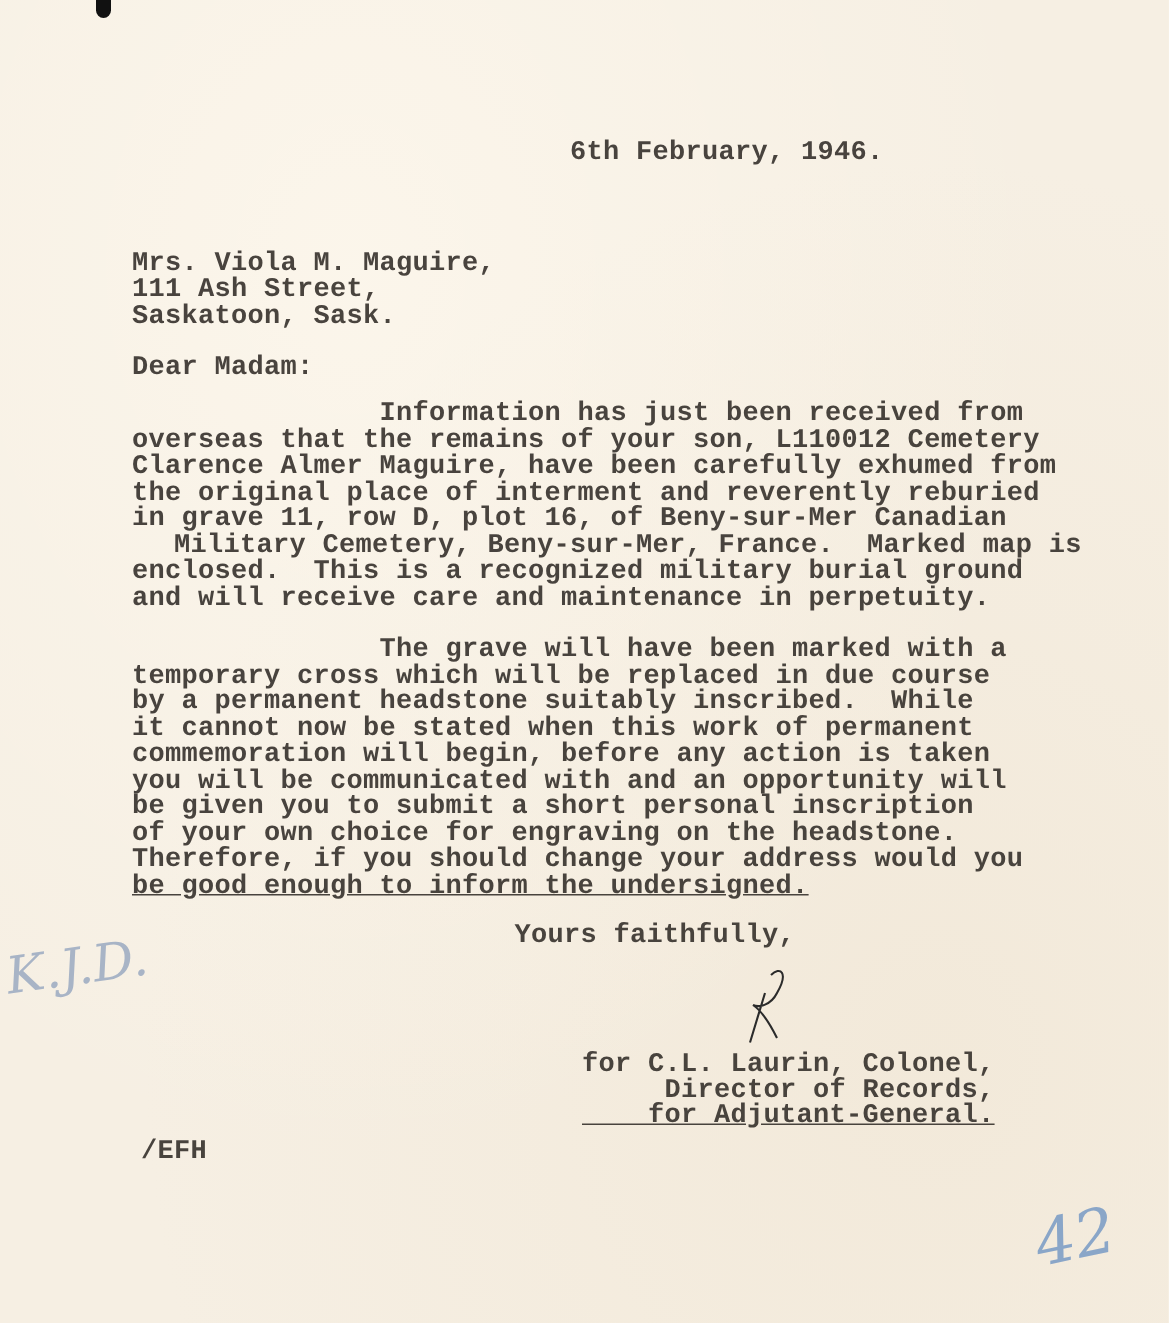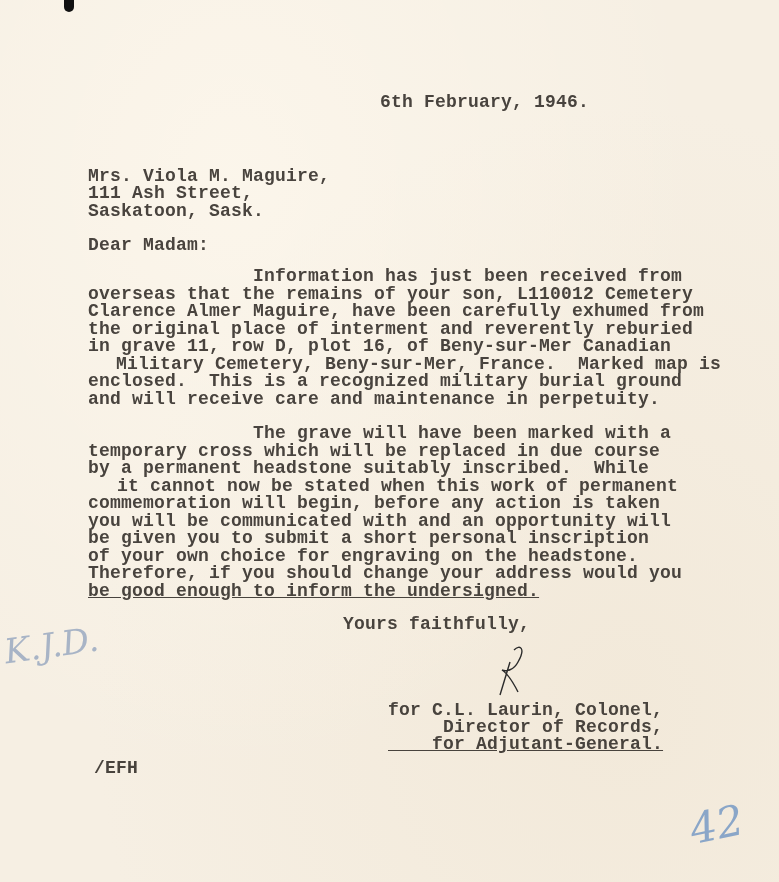--- a/index.html
+++ b/index.html
@@ -43,21 +43,21 @@
     <div class="typed" style="left:88px; top:338px;">in grave 11, row D, plot 16, of Beny-sur-Mer Canadian</div>
     <div class="typed" style="left:88px; top:356px;margin-left:28px;">Military Cemetery, Beny-sur-Mer, France.  Marked map is</div>
     <div class="typed" style="left:88px; top:373px;">enclosed.  This is a recognized military burial ground</div>
     <div class="typed" style="left:88px; top:391px;">and will receive care and maintenance in perpetuity.</div>
   </div>
 
   <div>
     <div class="typed" style="left:88px; top:425px;">               The grave will have been marked with a</div>
     <div class="typed" style="left:88px; top:443px;">temporary cross which will be replaced in due course</div>
     <div class="typed" style="left:88px; top:460px;">by a permanent headstone suitably inscribed.  While</div>
-    <div class="typed" style="left:88px; top:478px;margin-left:29px;">it cannot now be stated when this work of permanent</div>
+    <div class="typed" style="left:88px; top:478px;">it cannot now be stated when this work of permanent</div>
     <div class="typed" style="left:88px; top:495px;">commemoration will begin, before any action is taken</div>
     <div class="typed" style="left:88px; top:513px;">you will be communicated with and an opportunity will</div>
     <div class="typed" style="left:88px; top:530px;">be given you to submit a short personal inscription</div>
     <div class="typed" style="left:88px; top:548px;">of your own choice for engraving on the headstone.</div>
     <div class="typed" style="left:88px; top:565px;">Therefore, if you should change your address would you</div>
     <div class="typed" style="left:88px; top:583px;text-decoration:underline;">be good enough to inform the undersigned.</div>
   </div>
 
   <div class="typed" style="left:343px; top:616px;">Yours faithfully,</div>
 

